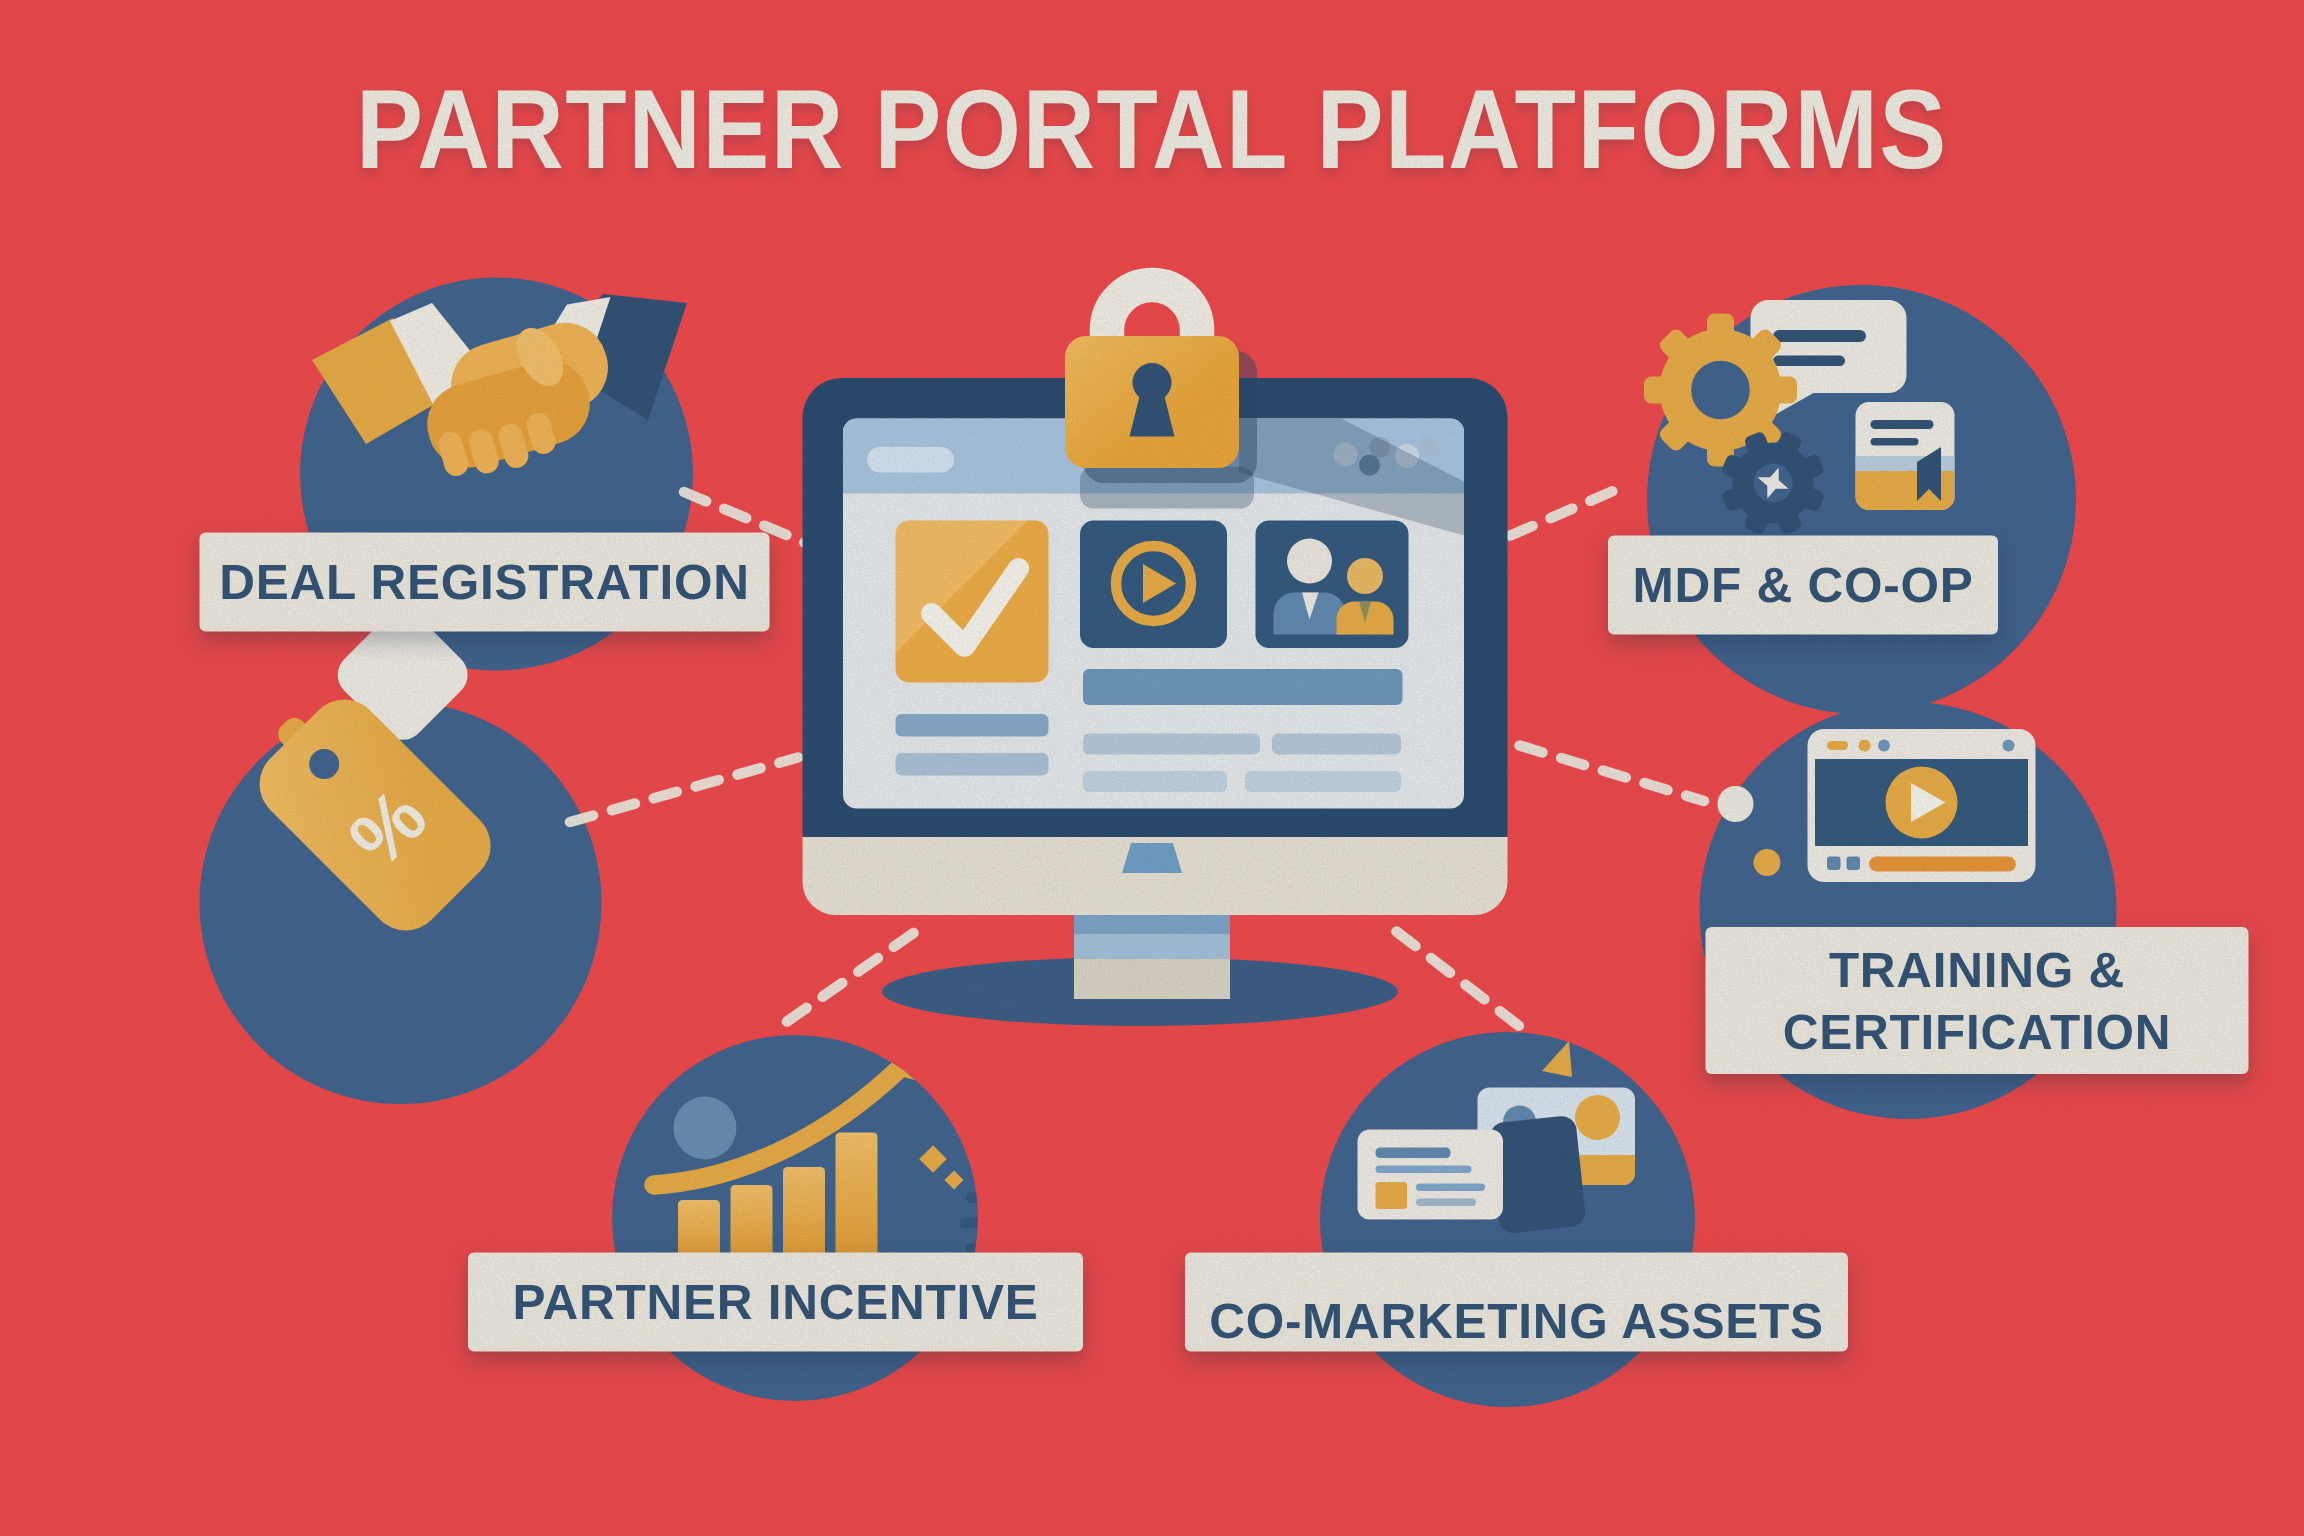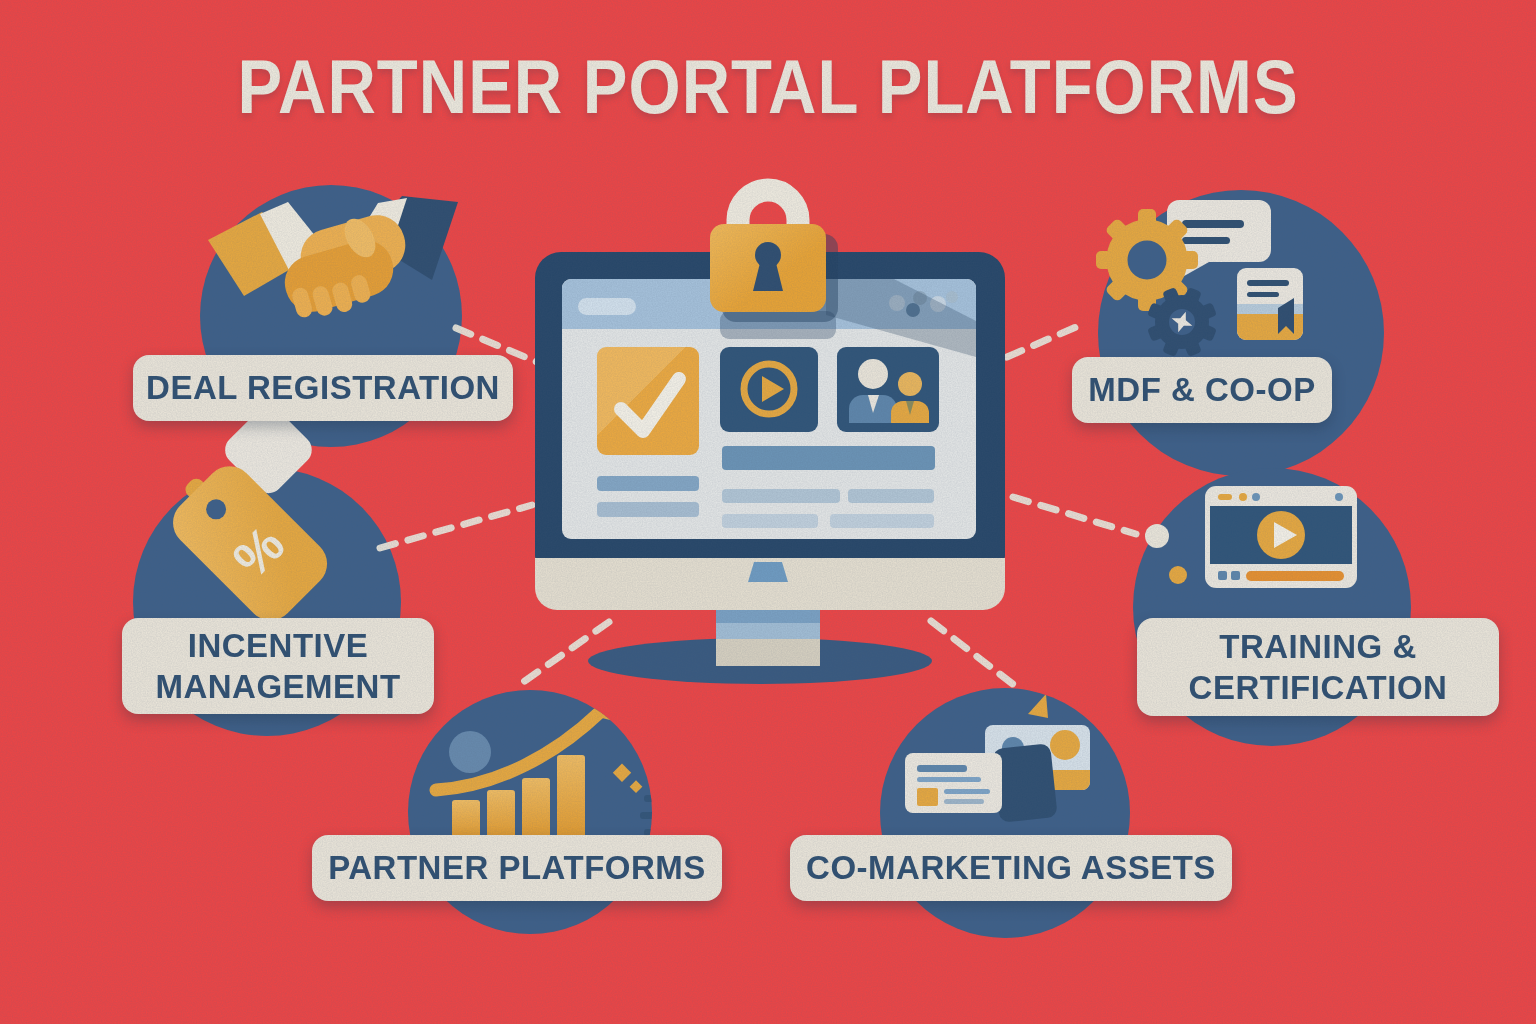--- a/index.html
+++ b/index.html
@@ -14,21 +14,21 @@
     left:0;top:44px;width:1536px;text-align:center;
     font-size:67px;font-weight:bold;letter-spacing:1px;color:#F0EBDE;
     transform:scaleY(1.12);transform-origin:center top;z-index:5;
     text-shadow:0 3px 6px rgba(30,48,70,.18);
   }
   
   .halo{border-radius:50%;background:#3D5F88;z-index:1;}
   .halo-clip{overflow:hidden;}
   
   .pill{
-    background:#EDE7DA;color:#2F4F70;border-radius:16px;
+    background:#EDE7DA;color:#2F4F70;border-radius:4px;
     display:flex;align-items:center;justify-content:center;text-align:center;
     font-weight:bold;font-size:33px;letter-spacing:.5px;line-height:1.25;
     box-shadow:0 6px 14px rgba(25,42,62,.30);z-index:5;
   }
   
   .mon-shadow{left:588px;top:638px;width:344px;height:46px;border-radius:50%;
     background:#38597F;z-index:2;}
   .mon-stand{left:716px;top:596px;width:104px;height:70px;z-index:2;
     background:linear-gradient(#7BA2C4 0 38%,#A3BFD6 38% 62%,#D9D2C1 62% 100%);}
   .mon-bezel{left:535px;top:252px;width:470px;height:310px;background:#264668;
@@ -279,30 +279,27 @@
     <rect x="91" y="93" width="9" height="9" rx="2" fill="#5E86AB"></rect>
     <rect x="106" y="93" width="98" height="10" rx="5" fill="#E9912E"></rect>
   </svg>
 
   <div class="abs pill" style="left:133px;top:355px;width:380px;height:66px;">
     <span>DEAL REGISTRATION</span>
   </div>
   <div class="abs pill" style="left:1072px;top:357px;width:260px;height:66px;">
     <span>MDF &amp; CO-OP</span>
   </div>
-  <div class="abs pill" style="left:122px;top:618px;width:292px;height:96px;padding:0 10px;">
-    <span>INCENTIVE MANAGEMENT</span>
-  </div>
   <div class="abs pill" style="left:1105px;top:618px;width:342px;height:98px;padding:0 10px;margin-left:32px;">
     <span>TRAINING &amp; CERTIFICATION</span>
   </div>
   <div class="abs pill" style="left:312px;top:835px;width:410px;height:66px;">
-    <span>PARTNER PLATFORMS</span>
-  </div>
-  <div class="abs pill" style="left:790px;top:835px;width:442px;height:66px;">
+    <span>PARTNER INCENTIVE</span>
+  </div>
+  <div class="abs pill" style="left:790px;top:835px;width:442px;height:66px;align-items:flex-end;">
     <span>CO-MARKETING ASSETS</span>
   </div>
 
   <svg class="abs grain" width="1536" height="1024">
     <filter id="grainF">
       <feTurbulence type="fractalNoise" baseFrequency="0.8" numOctaves="2" seed="7"></feTurbulence>
       <feColorMatrix type="matrix" values="0 0 0 0 0.08  0 0 0 0 0.12  0 0 0 0 0.2  0 0 0 0.6 0"></feColorMatrix>
     </filter>
     <rect width="1536" height="1024" filter="url(#grainF)" opacity="0.3"></rect>
   </svg>

